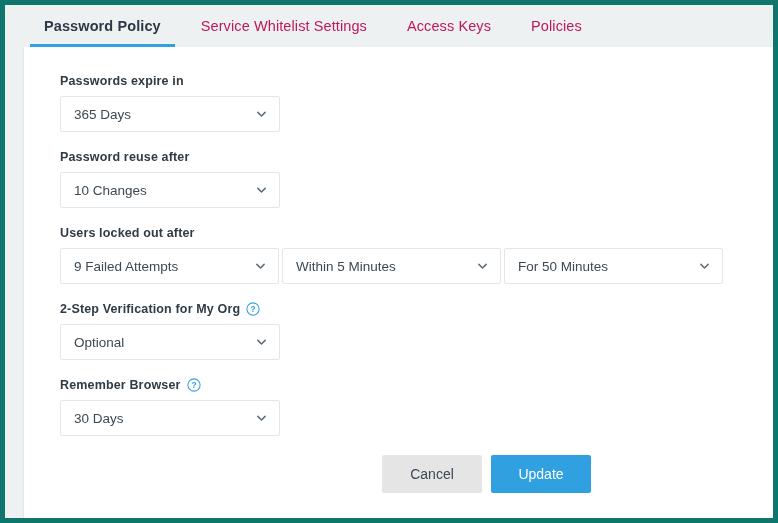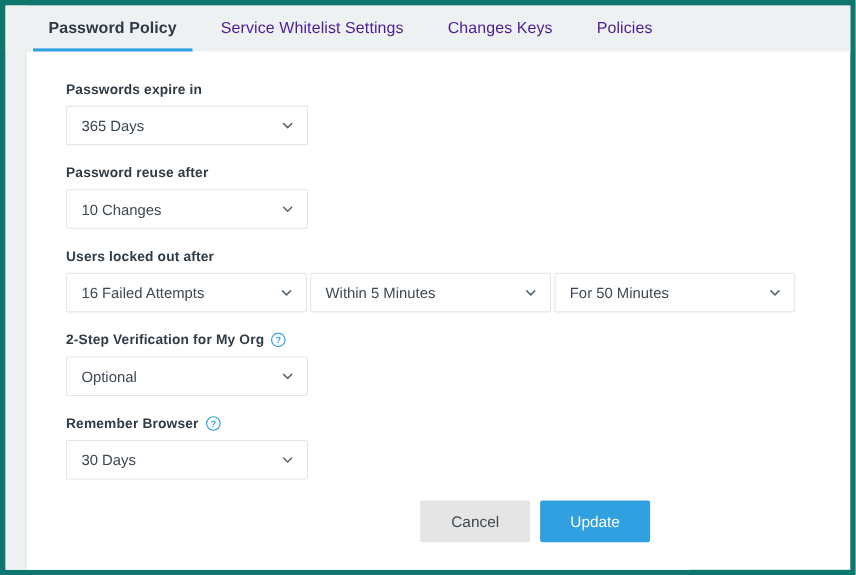--- a/index.html
+++ b/index.html
@@ -57,21 +57,21 @@
     align-items: flex-start;
   }
 
   .tab {
     position: relative;
     height: 42px;
     display: flex;
     align-items: center;
     padding: 0 20px;
     font-size: 14.5px;
-    color: #4c1d95;
+    color: #be185d;
     white-space: nowrap;
     cursor: pointer;
     letter-spacing: 0.1px;
   }
   .tab.active {
     color: #2b3a45;
     font-weight: bold;
   }
   .tab.active::after {
     content: "";
@@ -193,21 +193,21 @@
 
   <div class="tabbar">
     <div class="tabs">
       <div class="tab active">
         <span>Password Policy</span>
       </div>
       <div class="tab">
         <span>Service Whitelist Settings</span>
       </div>
       <div class="tab">
-        <span>Changes Keys</span>
+        <span>Access Keys</span>
       </div>
       <div class="tab">
         <span>Policies</span>
       </div>
     </div>
   </div>
 
   <div class="content">
 
     <div class="field-group" style="left:35px; top:26px;">
@@ -237,21 +237,21 @@
         </div>
       </div>
     </div>
 
     <div class="field-group" style="left:35px; top:178px;">
       <div class="field-label">
         <span>Users locked out after</span>
       </div>
       <div class="select-row">
         <div class="select w219">
-          <span>16 Failed Attempts</span>
+          <span>9 Failed Attempts</span>
           <svg class="chev" viewBox="0 0 16 16" fill="none" stroke="#5b6b78" stroke-width="1.8" stroke-linecap="round" stroke-linejoin="round">
               <polyline points="3.5,6 8,10.5 12.5,6"></polyline>
             </svg>
         </div>
         <div class="select w219">
           <span>Within 5 Minutes</span>
           <svg class="chev" viewBox="0 0 16 16" fill="none" stroke="#5b6b78" stroke-width="1.8" stroke-linecap="round" stroke-linejoin="round">
               <polyline points="3.5,6 8,10.5 12.5,6"></polyline>
             </svg>
         </div>

